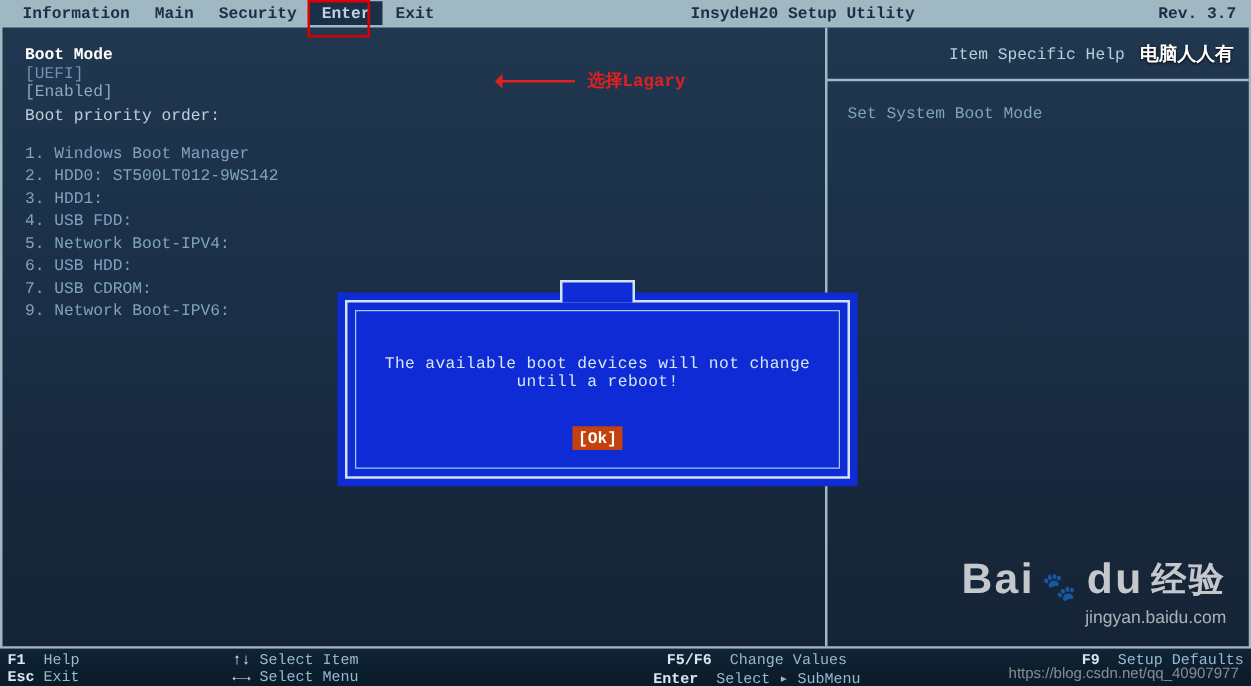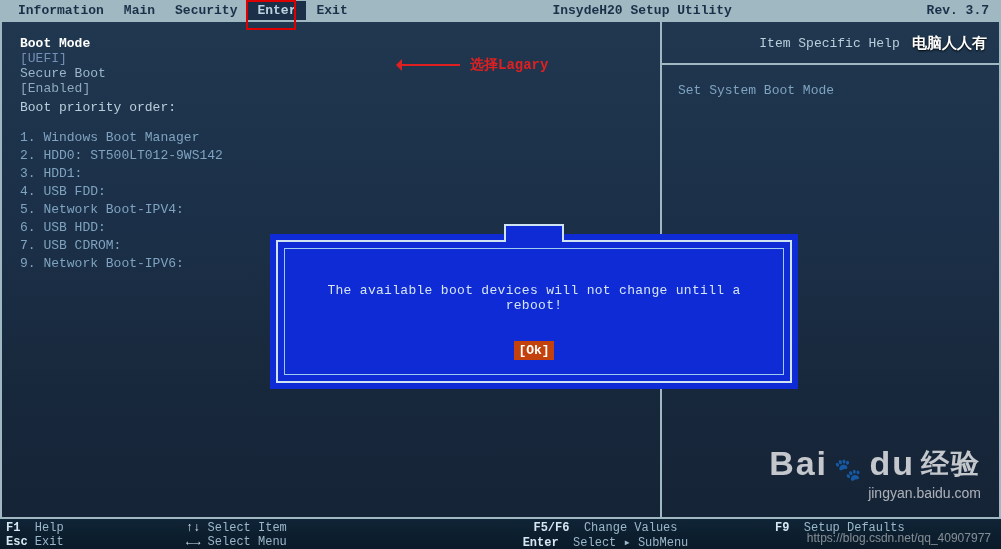--- a/index.html
+++ b/index.html
@@ -77,21 +77,21 @@
   .arrow-wrap { position:absolute; top:56px; left:400px; display:flex; align-items:center; z-index:40; pointer-events:none;}
   .arrow-line { width:60px; height:2px; background:#e02020; position:relative; }
   .arrow-line::before {
     content:""; position:absolute; left:-10px; top:-5px;
     border:6px solid transparent; border-right-color:#e02020;
   }
   .arrow-text { color:#e02020; font-weight:bold; margin-left:10px; font-size:14px;}
 
   
   .modal {
-    position:absolute; top:240px; left:276px; width:516px;
+    position:absolute; top:240px; left:276px; width:404px;
     background:#0e2bd6;
     border:2px solid #cfe3f2;
     box-shadow: 0 0 0 6px #0e2bd6;
     z-index:60;
     color:#d6e6f2;
   }
   .modal .tab-ear {
     position:absolute; top:-18px; left:50%; transform:translateX(-50%);
     width:60px; height:18px; background:#0e2bd6;
     border:2px solid #cfe3f2; border-bottom:none;
@@ -154,21 +154,20 @@
 
   <div class="frame">
     <div class="vsep"></div>
 
     <div class="left">
       <div class="row sel">
         <div class="label">Boot Mode</div>
         <div class="val">[UEFI]</div>
       </div>
       <div class="row">
-        <div class="label">Secure Boot</div>
         <div class="val">[Enabled]</div>
       </div>
       <div class="order-title">Boot priority order:</div>
       <div class="order-list">
         <div>1.  Windows Boot Manager</div>
         <div>2.  HDD0: ST500LT012-9WS142</div>
         <div>3.  HDD1:</div>
         <div>4.  USB FDD:</div>
         <div>5.  Network Boot-IPV4:</div>
         <div>6.  USB HDD:</div>
@@ -194,21 +193,21 @@
     <div class="modal-inner">
       <div class="modal-msg">The available boot devices will not change untill a reboot!</div>
       <div class="ok-btn">[Ok]</div>
     </div>
   </div>
 
   <div class="footer">
     <span><span class="k">F1</span>&nbsp;&nbsp;<span>Help</span></span>
     <span><span class="k">↑↓</span>&nbsp;<span>Select Item</span></span>
     <span style="text-align:center;"><span class="k">F5/F6</span>&nbsp;&nbsp;<span>Change Values</span></span>
-    <span style=""><span class="k">F9</span>&nbsp;&nbsp;<span>Setup Defaults</span></span>
+    <span style="text-align:right;"><span class="k">F9</span>&nbsp;&nbsp;<span>Setup Defaults</span></span>
 
     <span><span class="k">Esc</span>&nbsp;<span>Exit</span></span>
     <span><span class="k">←→</span>&nbsp;<span>Select Menu</span></span>
     <span style="text-align:center;"><span class="k">Enter</span>&nbsp;&nbsp;<span>Select ▸ SubMenu</span></span>
     <span></span>
   </div>
 
   <div class="wm-top">电脑人人有</div>
   <div class="wm-baidu">
     <div class="big">

